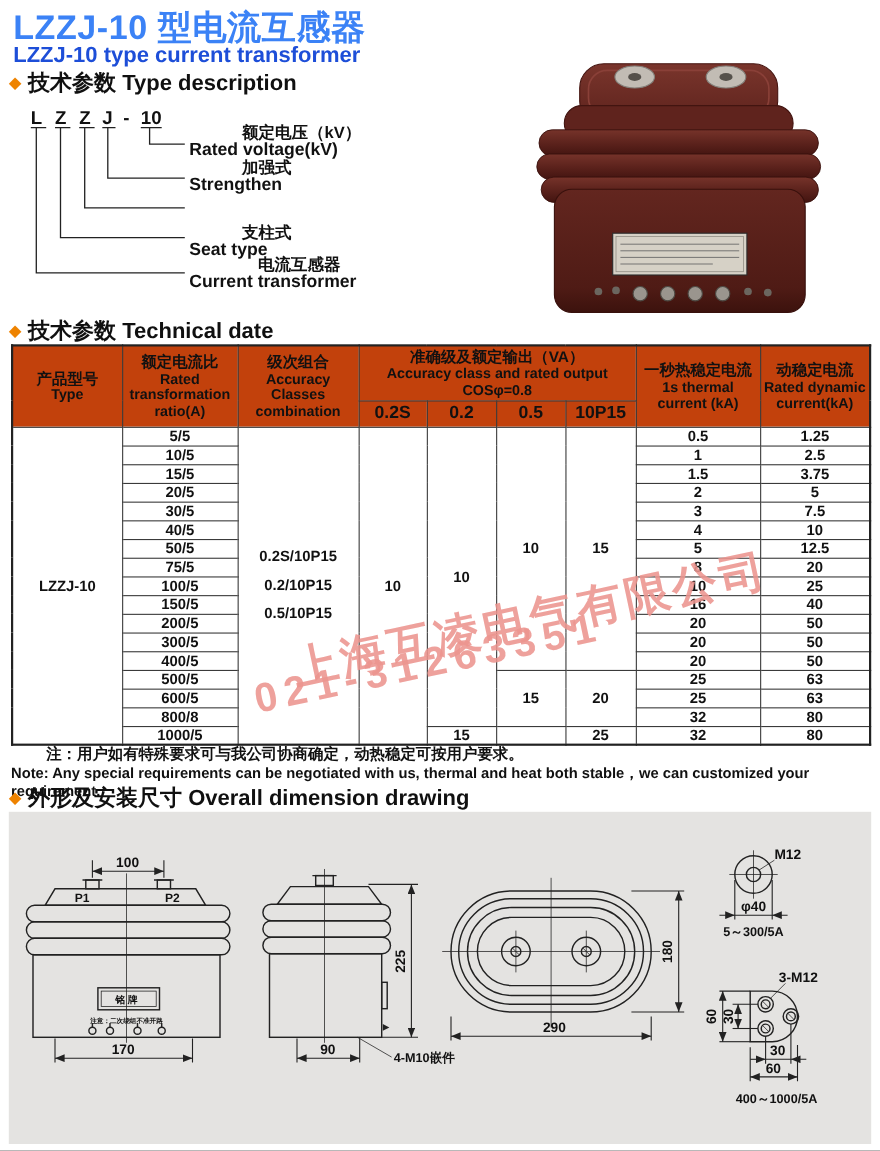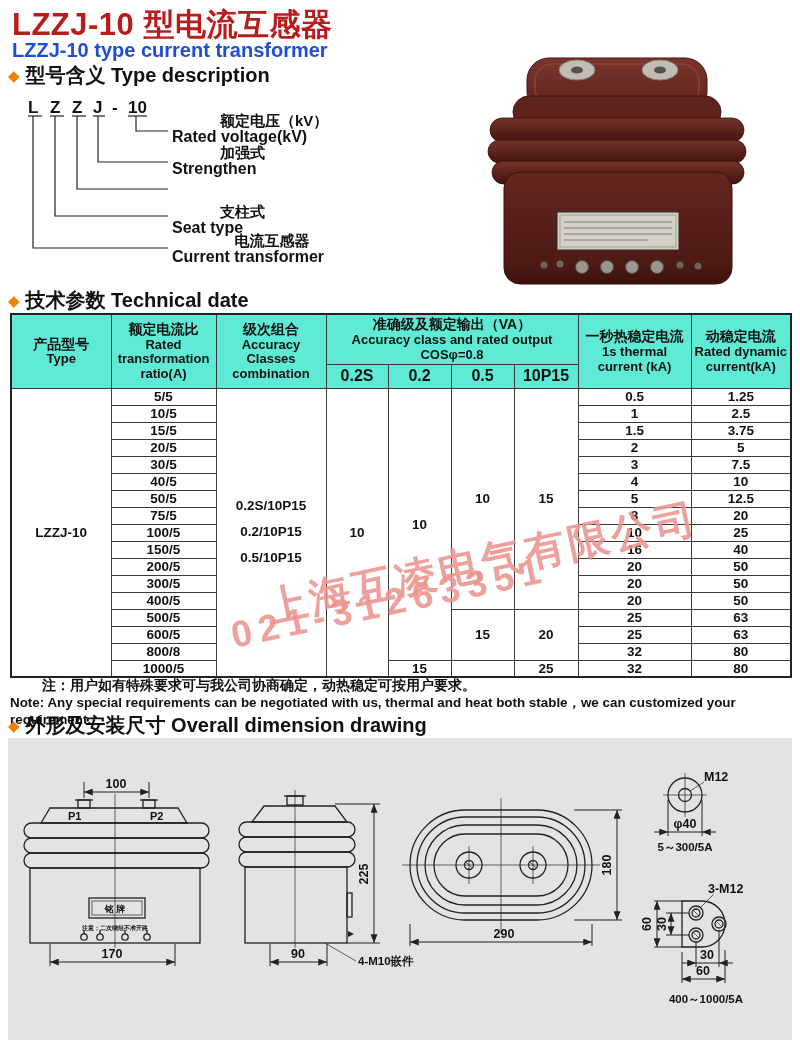--- a/index.html
+++ b/index.html
@@ -1,33 +1,33 @@
 <!DOCTYPE html>
 <html><head>
 <meta charset="utf-8">
 <style>
   html,body{margin:0;padding:0;background:#888;}
   #page{position:relative;width:800px;height:1046px;background:#ffffff;overflow:hidden;
         font-family:"Liberation Sans","DejaVu Sans",sans-serif;color:#111;}
   .abs{position:absolute;}
   
-  #title{left:12px;top:4px;font-size:31px;font-weight:bold;color:#b91c1c;letter-spacing:.5px;}
+  #title{left:12px;top:4px;font-size:31px;font-weight:bold;color:#3b82f6;letter-spacing:.5px;}
   #subtitle{left:12px;top:39px;font-size:20px;font-weight:bold;color:#1d4ed8;}
   .section-head{display:flex;align-items:center;gap:6px;font-size:20px;font-weight:bold;color:#101010;}
   .diamond{color:#ee8300;font-size:15px;line-height:1;}
   
   .code-letter{position:absolute;top:98px;font-size:17px;font-weight:bold;}
   .td-pair{position:absolute;left:172px;font-weight:bold;}
   .td-pair .zh{font-size:15px;line-height:16px;margin-left:48px;}
   .td-pair .en{font-size:16px;line-height:16px;}
   
   #spec-table{border-collapse:collapse;table-layout:fixed;width:780px;}
   #spec-table th,#spec-table td{border:1px solid #3a3a3a;text-align:center;vertical-align:middle;padding:0;}
   #spec-table{border:2px solid #222;}
-  #spec-table th{background:#5eead4;font-weight:bold;}
+  #spec-table th{background:#c2410c;font-weight:bold;}
   #spec-table .zh{font-size:14px;line-height:1.18;}
   #spec-table .en{font-size:13px;line-height:1.12;}
   #spec-table td{font-size:13.5px;font-weight:bold;background:#fff;}
   #spec-table tbody tr{height:17px;}
   .classes-line{line-height:26px;font-size:13.5px;}
   
   .wm{position:absolute;z-index:6;color:rgba(236,148,142,.88);font-weight:bold;pointer-events:none;white-space:nowrap;}
   #wm1{left:262px;top:536px;width:440px;font-size:41px;letter-spacing:3px;transform:rotate(-12deg);}
   #wm2{left:228px;top:580px;width:340px;font-size:37px;letter-spacing:7px;transform:rotate(-12deg);}
   
@@ -48,21 +48,21 @@
 </head>
 <body>
 
 <div id="page">
 
   <div class="abs" id="title">LZZJ-10 型电流互感器</div>
   <div class="abs" id="subtitle">LZZJ-10  type current transformer</div>
 
   <div class="abs section-head" style="left:8px;top:62px;">
     <span class="diamond">◆</span>
-    <span>型号含义 Type description</span>
+    <span>技术参数 Type description</span>
   </div>
 
   <span class="code-letter" style="left:28px;">L</span>
   <span class="code-letter" style="left:50px;">Z</span>
   <span class="code-letter" style="left:72px;">Z</span>
   <span class="code-letter" style="left:93px;">J</span>
   <span class="code-letter" style="left:112px;">-</span>
   <span class="code-letter" style="left:128px;">10</span>
 
   <svg class="abs" style="left:0;top:95px;" width="460" height="180">

